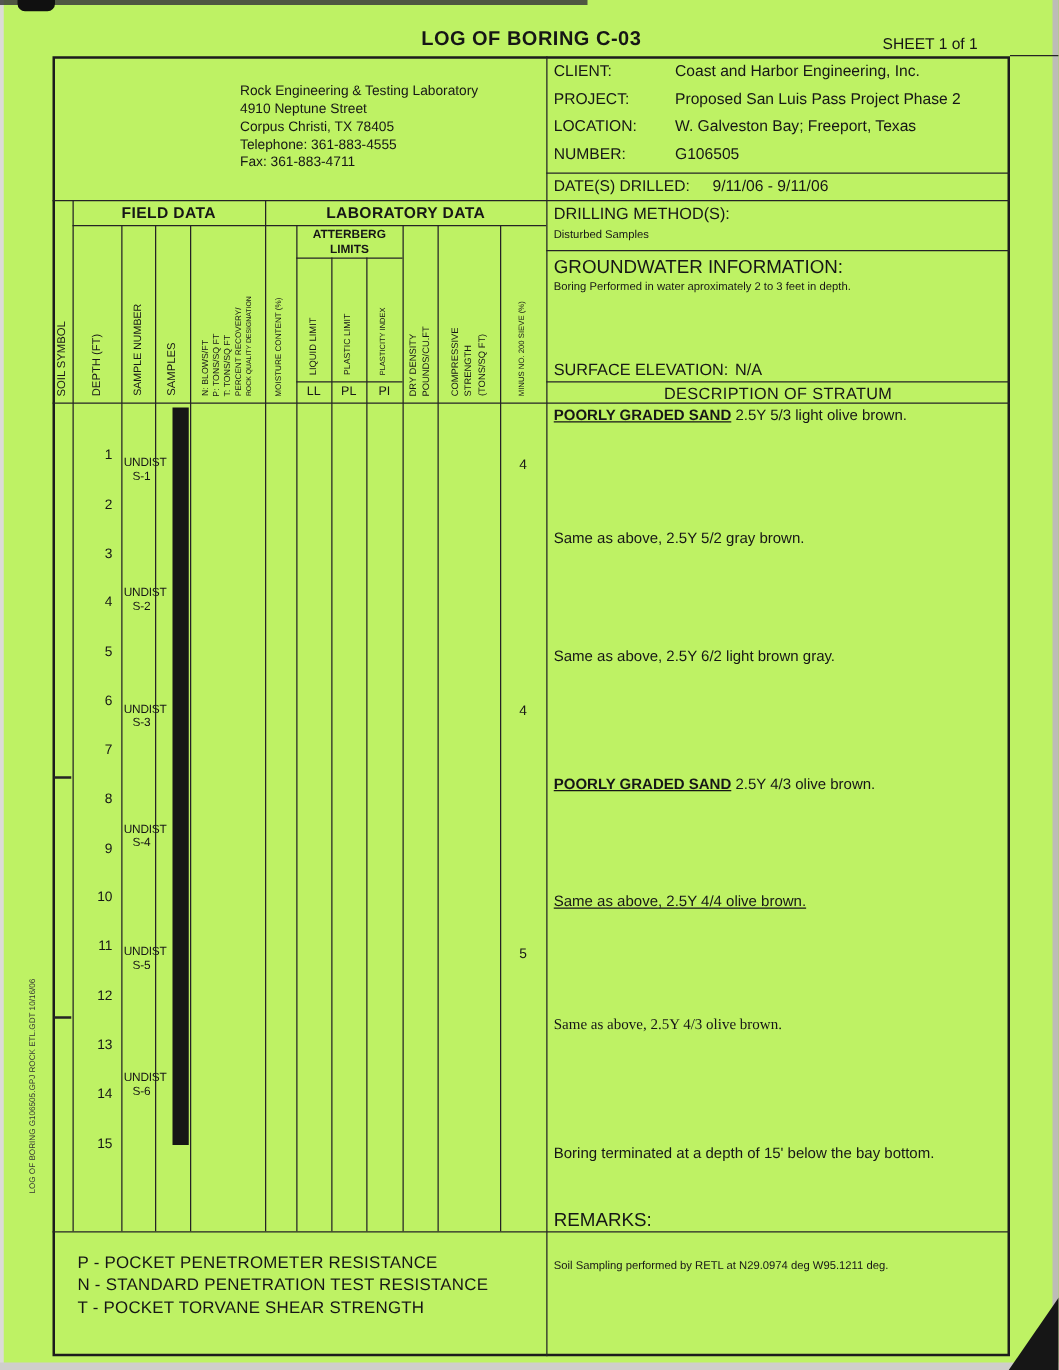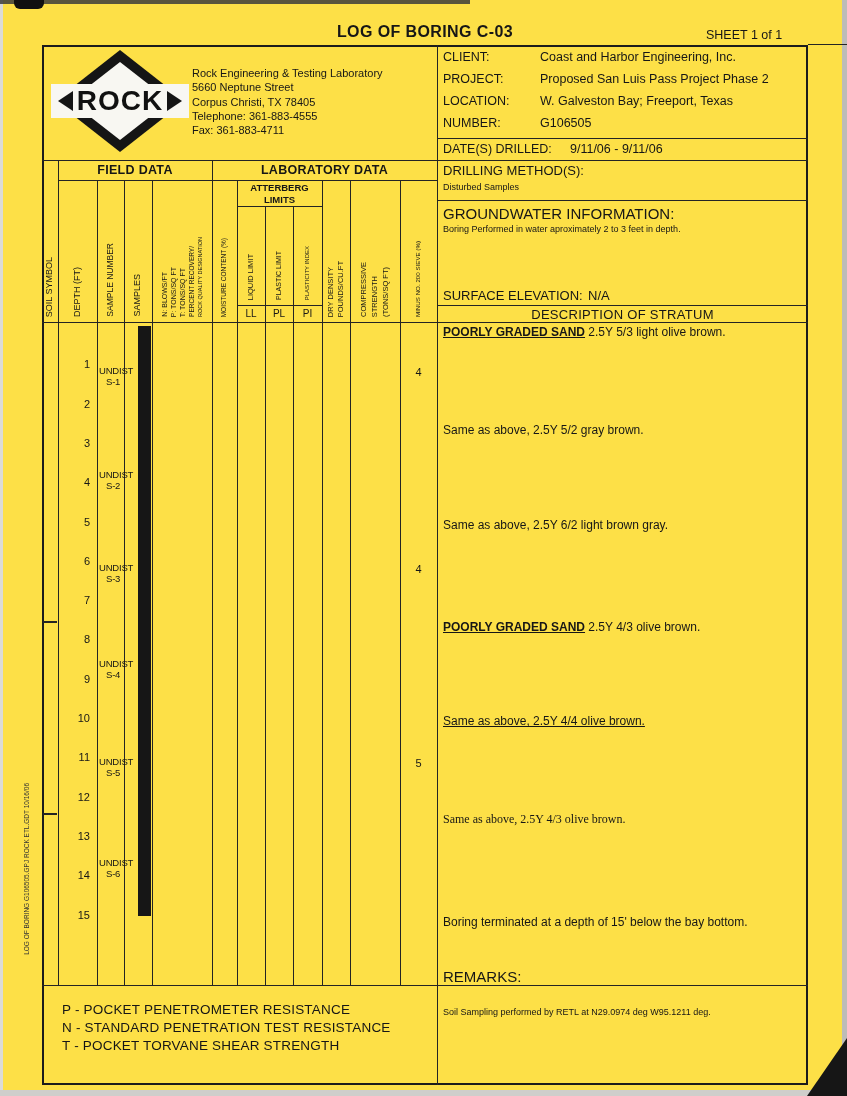--- a/index.html
+++ b/index.html
@@ -1,20 +1,20 @@
 <!DOCTYPE html>
 <html><head>
 <meta charset="utf-8">
 <title>Log of Boring</title>
 <style>
   * { margin:0; padding:0; box-sizing:border-box; }
   html,body { background:#9a9a98; }
   .page {
     position:relative; width:847px; height:1096px;
-    background:#fde047; color:#161616;
+    background:#bef264; color:#161616;
     font-family:"Liberation Sans", sans-serif;
     overflow:hidden;
   }
   
   .vl { position:absolute; width:1px; background:#242424; }
   .hl { position:absolute; height:1px; background:#242424; }
   .main-box { position:absolute; left:42px; top:45px; width:766px; height:1040px; border:2px solid #1c1c1c; }
 
   .doc-title { position:absolute; top:23px; left:248px; width:354px; text-align:center; font-size:16px; font-weight:bold; letter-spacing:.4px; }
   .sheet-label { position:absolute; top:28px; left:706px; font-size:12.5px; }
@@ -79,33 +79,24 @@
   <div class="scan-right"></div>
   <div class="scan-bottom"></div>
   <div class="scan-corner"></div>
 
   <div class="doc-title">LOG OF BORING C-03</div>
   <div class="sheet-label">SHEET 1 of 1</div>
   <div class="hl" style="left:808px;top:44px;width:39px"></div>
 
   <div class="main-box"></div>
 
-  <div class="logo">
-    <div class="logo-d-outer"></div>
-    <div class="logo-d-inner"></div>
-    <div class="logo-band">
-      <span class="tri-l"></span>
-      <span class="logo-word">ROCK</span>
-      <span class="tri-r"></span>
-    </div>
-  </div>
 
   <div class="company-info">
     <div>Rock Engineering &amp; Testing Laboratory</div>
-    <div>5660 Neptune Street</div>
+    <div>4910 Neptune Street</div>
     <div>Corpus Christi, TX 78405</div>
     <div>Telephone: 361-883-4555</div>
     <div>Fax: 361-883-4711</div>
   </div>
 
   <div class="lbl" style="left:443px;top:50px">CLIENT:</div>
   <div class="val" style="left:540px;top:50px">Coast and Harbor Engineering, Inc.</div>
   <div class="lbl" style="left:443px;top:72px">PROJECT:</div>
   <div class="val" style="left:540px;top:72px">Proposed San Luis Pass Project Phase 2</div>
   <div class="lbl" style="left:443px;top:94px">LOCATION:</div>

